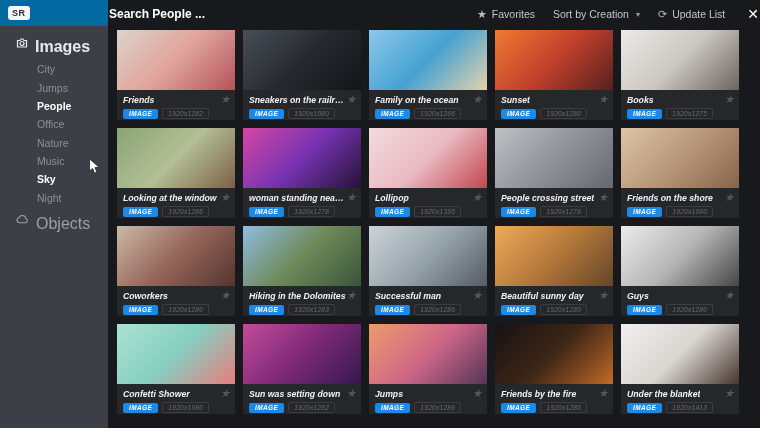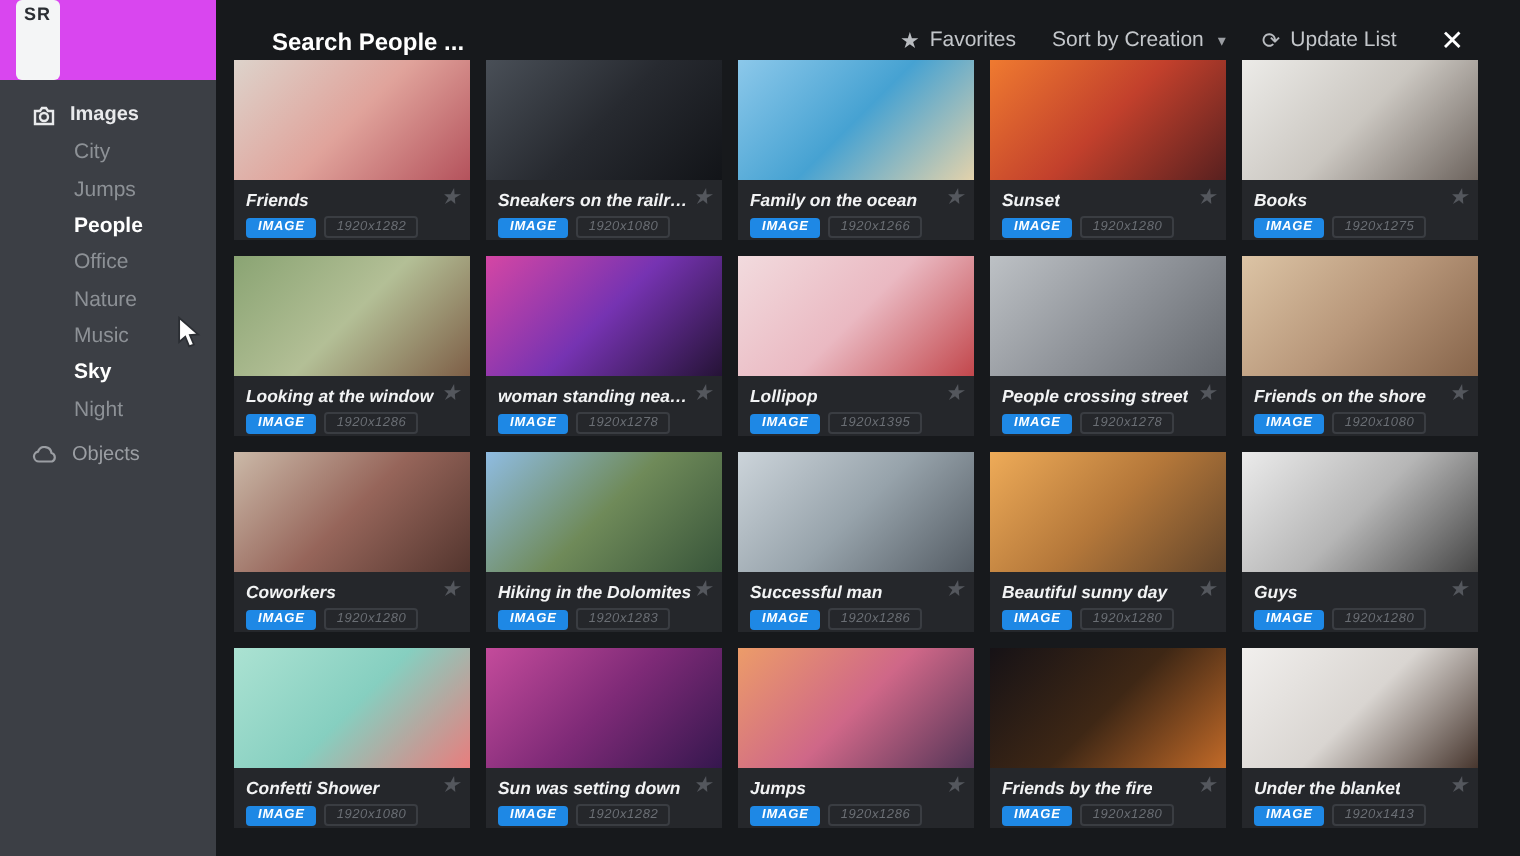--- a/index.html
+++ b/index.html
@@ -3,40 +3,40 @@
 <meta charset="utf-8">
 <style>
   * { margin:0; padding:0; box-sizing:border-box; }
   html,body { width:760px; height:428px; overflow:hidden; background:#17191c;
     font-family:"Liberation Sans", sans-serif; }
   .app { position:relative; width:760px; height:428px; }
 
   
   .sidebar { position:absolute; left:0; top:0; width:108px; height:428px;
     background:#3c3f45; }
-  .sidebar-top { height:40px; background:#d946ef; display:flex; 
+  .sidebar-top { height:26px; background:#0369a1; display:flex; align-items:center;
     padding-left:8px; }
   .logo { background:#f4f5f6; color:#2b2e33; font-weight:bold; font-size:9px;
     padding:2px 4px; border-radius:3px; letter-spacing:.5px; }
   .nav { padding-top:8px; }
-  .nav-header { display:flex; align-items:center; gap:7px; padding:4px 0 4px 16px;
-    color:#e9eaec; font-size:10px; font-weight:bold; }
+  .nav-header { display:flex; gap:7px; padding:4px 0 4px 16px;
+    color:#e9eaec; font-size:16px; font-weight:bold; }
   .nav-header.objects { color:#9b9ea3; font-weight:normal; margin-top:4px; }
   .nav-header svg { flex:0 0 auto; }
   .nav-items { list-style:none; }
   .nav-items li { padding:3.2px 0 3.2px 37px; font-size:10.5px; color:#8d9196;
     cursor:pointer; }
   .nav-items li.active { color:#ffffff; font-weight:bold; }
 
   
   .cursor { position:absolute; left:88px; top:158px; width:13px; height:17px; z-index:9; }
 
   
   .main { position:absolute; left:108px; top:0; width:652px; height:428px; }
-  .topbar { height:28px; display:flex; align-items:flex-end; padding:0 28px; }
+  .topbar { height:28px; display:flex; align-items:center; padding:0 1px; }
   .search { flex:1; background:transparent; border:none; outline:none; color:#ffffff;
     font-weight:bold; font-size:12px; font-family:"Liberation Sans", sans-serif; }
   .search::placeholder { color:#ffffff; opacity:1; }
   .tb-actions { display:flex; align-items:center; gap:18px; }
   .tb-btn { display:flex; align-items:center; gap:5px; color:#c3c6ca; font-size:10.5px;
     cursor:pointer; white-space:nowrap; }
   .tb-btn .glyph { font-size:11px; color:#b9bcc0; }
   .caret { font-size:8px; color:#9b9ea3; margin-left:2px; }
   .close { color:#ffffff; font-size:14px; cursor:pointer; padding-left:4px; }
 

